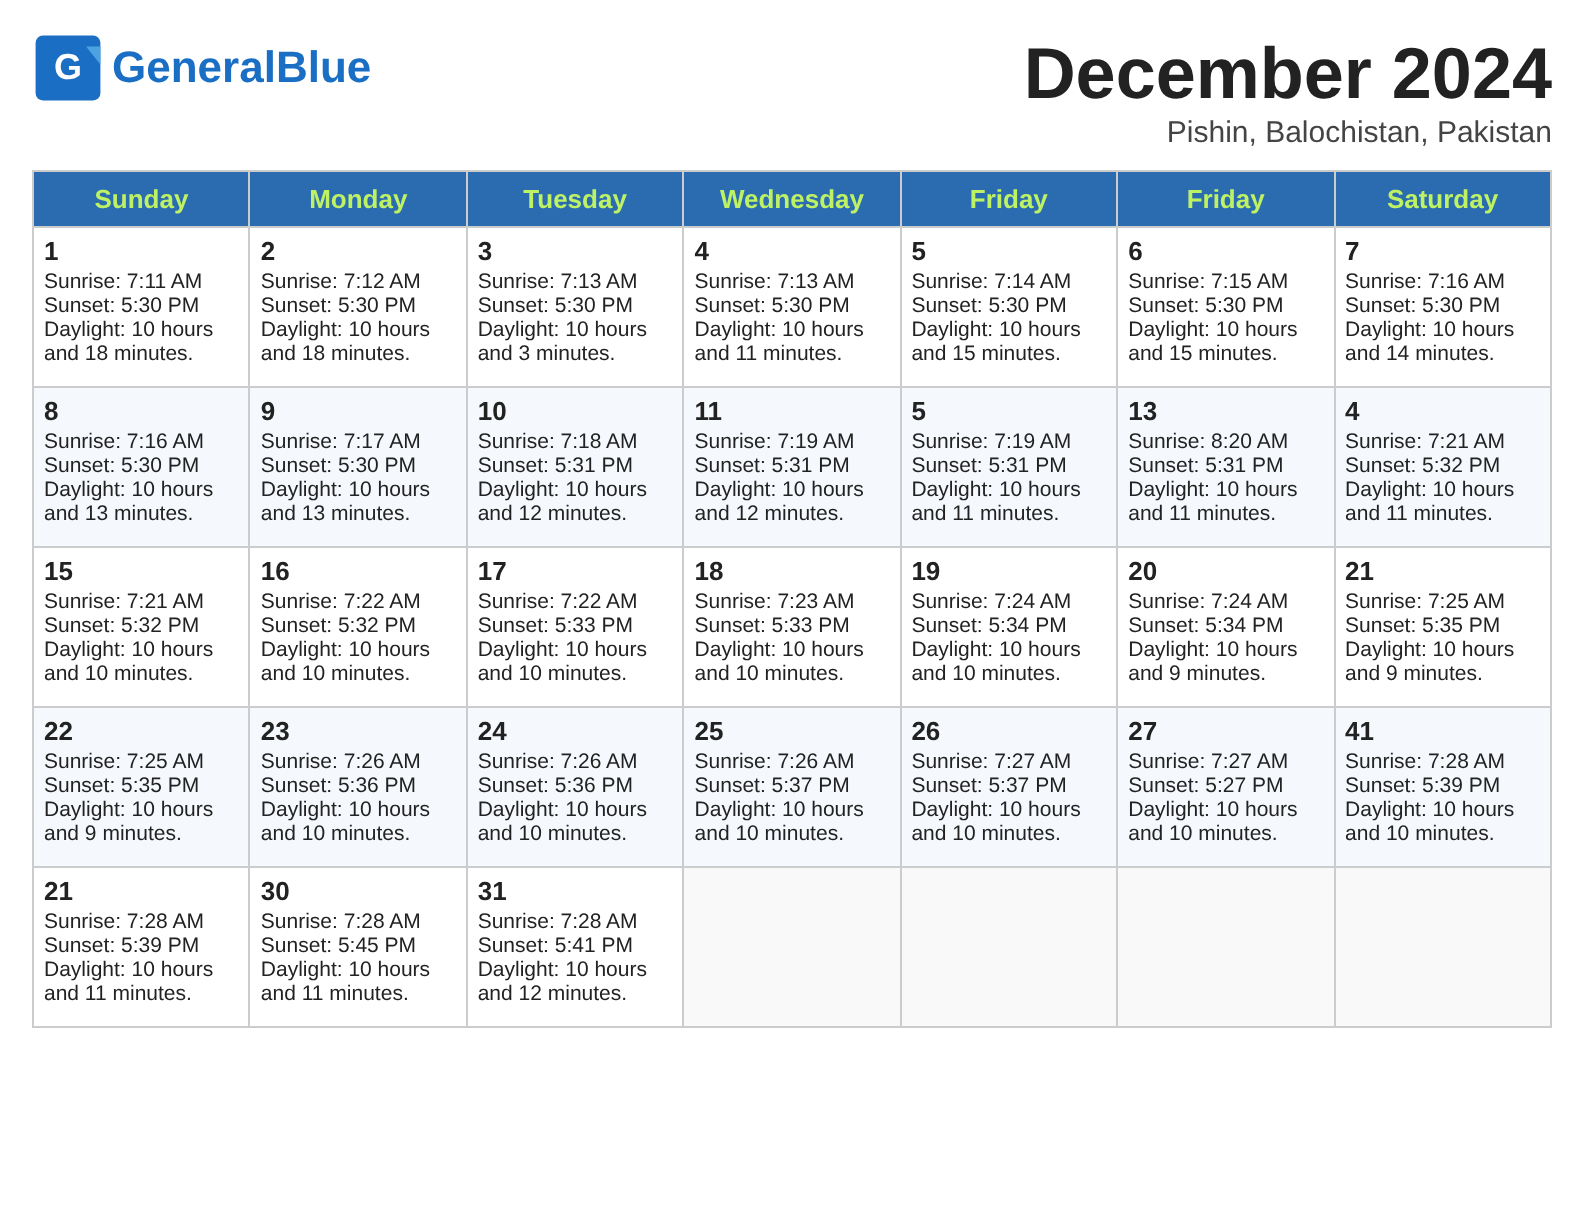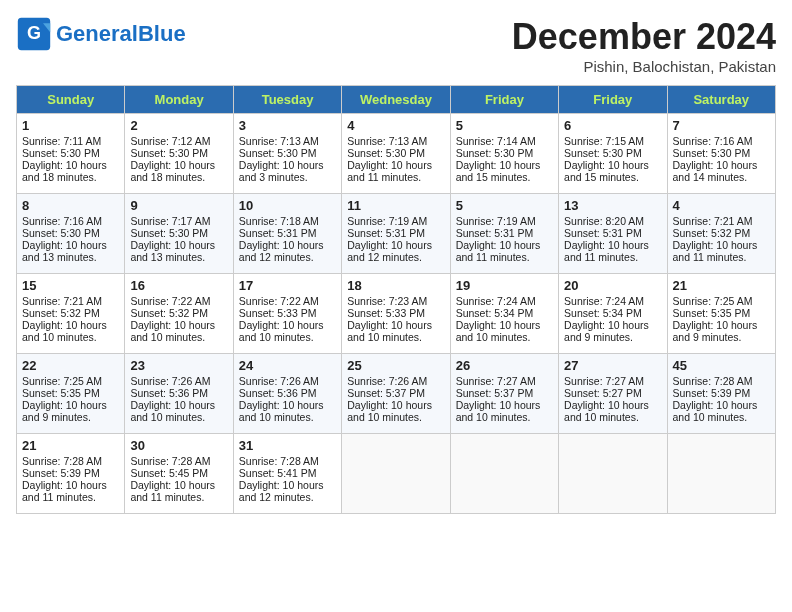--- a/index.html
+++ b/index.html
@@ -142,21 +142,21 @@
         <td><span class="day-num">20</span><span>Sunrise: 7:24 AM</span><br><span>Sunset: 5:34 PM</span><br><span>Daylight: 10 hours and 9 minutes.</span></td>
         <td><span class="day-num">21</span><span>Sunrise: 7:25 AM</span><br><span>Sunset: 5:35 PM</span><br><span>Daylight: 10 hours and 9 minutes.</span></td>
       </tr>
       <tr>
         <td><span class="day-num">22</span><span>Sunrise: 7:25 AM</span><br><span>Sunset: 5:35 PM</span><br><span>Daylight: 10 hours and 9 minutes.</span></td>
         <td><span class="day-num">23</span><span>Sunrise: 7:26 AM</span><br><span>Sunset: 5:36 PM</span><br><span>Daylight: 10 hours and 10 minutes.</span></td>
         <td><span class="day-num">24</span><span>Sunrise: 7:26 AM</span><br><span>Sunset: 5:36 PM</span><br><span>Daylight: 10 hours and 10 minutes.</span></td>
         <td><span class="day-num">25</span><span>Sunrise: 7:26 AM</span><br><span>Sunset: 5:37 PM</span><br><span>Daylight: 10 hours and 10 minutes.</span></td>
         <td><span class="day-num">26</span><span>Sunrise: 7:27 AM</span><br><span>Sunset: 5:37 PM</span><br><span>Daylight: 10 hours and 10 minutes.</span></td>
         <td><span class="day-num">27</span><span>Sunrise: 7:27 AM</span><br><span>Sunset: 5:27 PM</span><br><span>Daylight: 10 hours and 10 minutes.</span></td>
-        <td><span class="day-num">45</span><span>Sunrise: 7:28 AM</span><br><span>Sunset: 5:39 PM</span><br><span>Daylight: 10 hours and 10 minutes.</span></td>
+        <td><span class="day-num">41</span><span>Sunrise: 7:28 AM</span><br><span>Sunset: 5:39 PM</span><br><span>Daylight: 10 hours and 10 minutes.</span></td>
       </tr>
       <tr>
         <td><span class="day-num">21</span><span>Sunrise: 7:28 AM</span><br><span>Sunset: 5:39 PM</span><br><span>Daylight: 10 hours and 11 minutes.</span></td>
         <td><span class="day-num">30</span><span>Sunrise: 7:28 AM</span><br><span>Sunset: 5:45 PM</span><br><span>Daylight: 10 hours and 11 minutes.</span></td>
         <td><span class="day-num">31</span><span>Sunrise: 7:28 AM</span><br><span>Sunset: 5:41 PM</span><br><span>Daylight: 10 hours and 12 minutes.</span></td>
         <td class="cell-empty"></td>
         <td class="cell-empty"></td>
         <td class="cell-empty"></td>
         <td class="cell-empty"></td>
       </tr>

